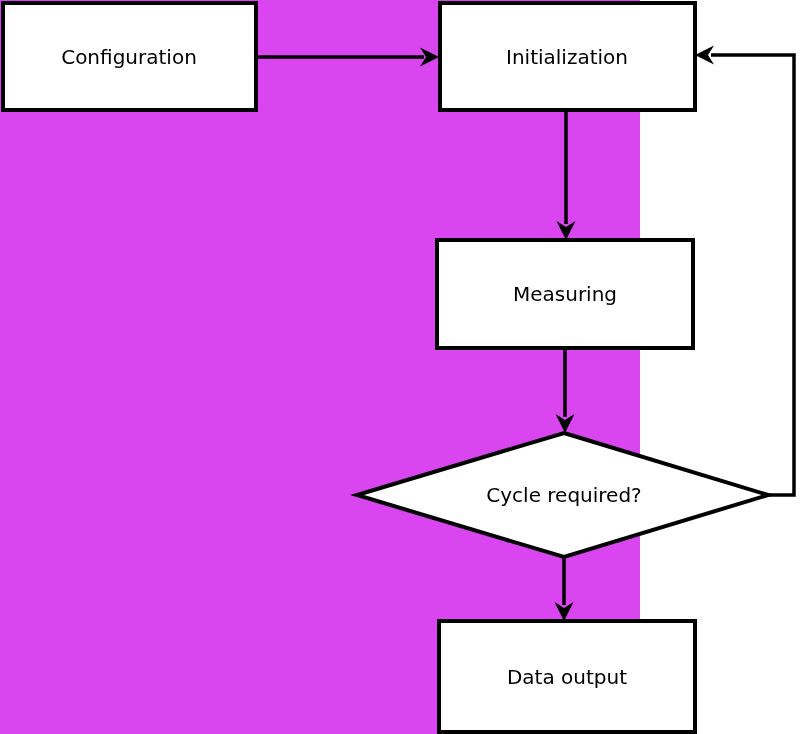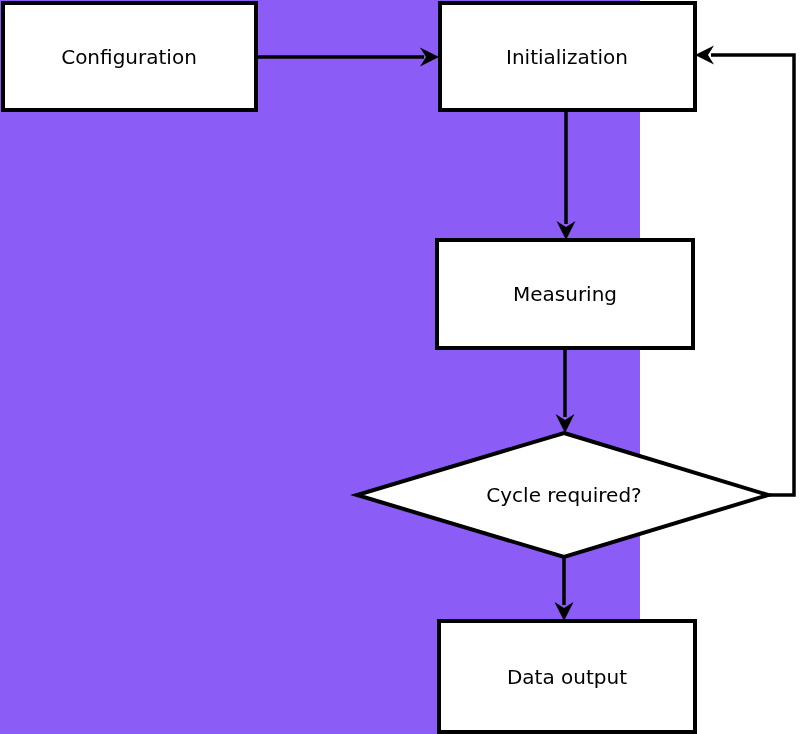--- a/index.html
+++ b/index.html
@@ -7,21 +7,21 @@
     padding: 0;
     background: #ffffff;
     width: 800px;
     height: 734px;
     overflow: hidden;
   }
   .canvas {
     position: relative;
     width: 640px;
     height: 734px;
-    background: #8b5cf6;
+    background: #d946ef;
   }
   svg { display: block; }
   .node-shape {
     fill: #ffffff;
     stroke: #000000;
     stroke-width: 4;
   }
   .edge-line {
     stroke: #000000;
     stroke-width: 3.5;

